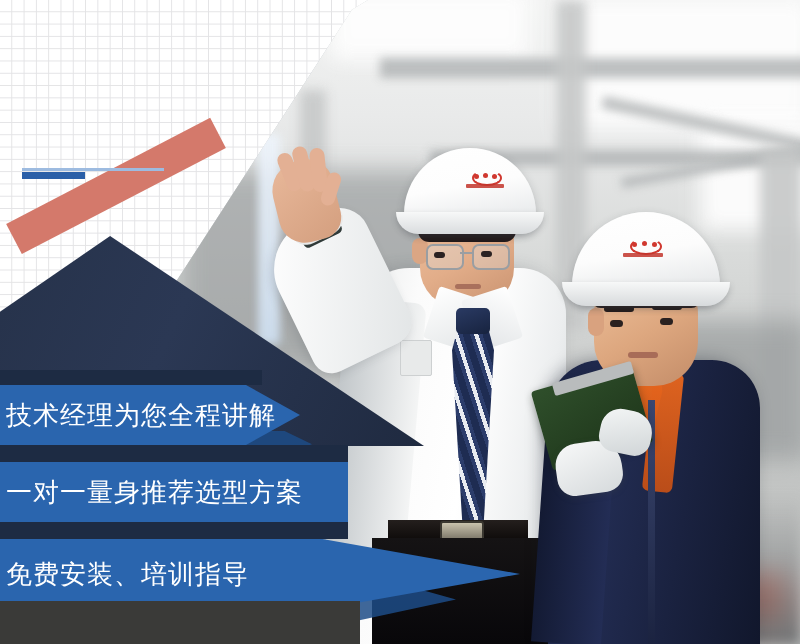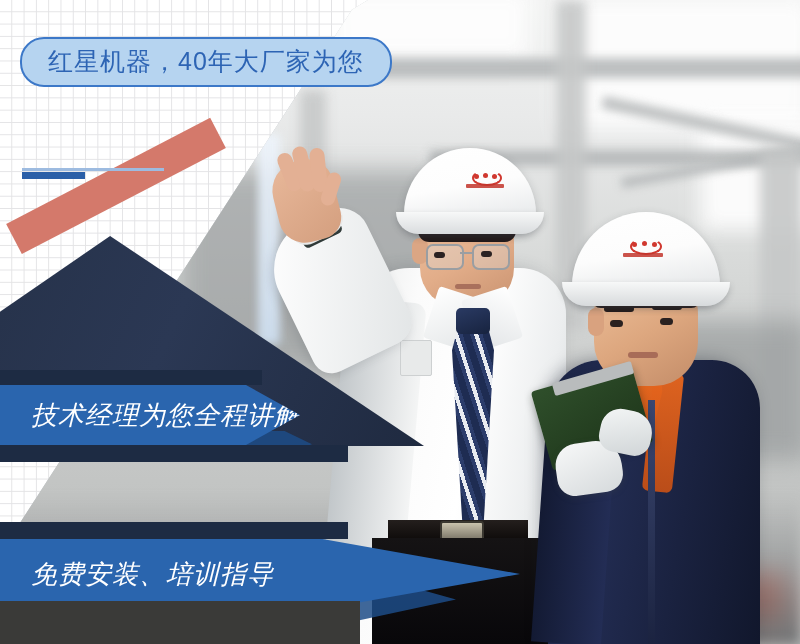--- a/index.html
+++ b/index.html
@@ -282,21 +282,21 @@
   .rule-thick{
     position:absolute;left:22px;top:172px;width:63px;height:7px;background:#2a5fa8;
   }
 
   
   .band{
     position:absolute;left:0;display:flex;align-items:center;
     background:#2a65ae;color:#ffffff;font-size:26px;letter-spacing:1px;
     white-space:nowrap;
   }
-  .band .band-label{padding-left:31px;font-style:italic;}
+  .band .band-label{padding-left:6px;}
   .band-1{
     top:385px;height:60px;width:300px;
     -webkit-clip-path:polygon(0 0, 82% 0, 100% 50%, 82% 100%, 0 100%);
     clip-path:polygon(0 0, 82% 0, 100% 50%, 82% 100%, 0 100%);
   }
   .band-1-shadow{
     position:absolute;left:214px;top:431px;width:98px;height:30px;
     background:#1d4c87;
     -webkit-clip-path:polygon(0 0, 72% 0, 100% 44%, 46% 100%, 0 100%);
     clip-path:polygon(0 0, 72% 0, 100% 44%, 46% 100%, 0 100%);
@@ -435,34 +435,36 @@
       <div class="b-clip"></div>
       <div class="b-clip-top"></div>
       <div class="b-glove"></div>
       <div class="b-glove2"></div>
     </div>
   </div>
 
   <div class="coral"></div>
   <div class="wedge"></div>
 
-  <div class="pill">红星机器，40年大厂家为您</div>
 
   <div class="rule-thin"></div>
   <div class="rule-thick"></div>
 
   <div class="gap gap-0"></div>
 
   <div class="band-1-shadow"></div>
   <div class="band band-1">
     <span class="band-label">技术经理为您全程讲解</span>
   </div>
 
   <div class="gap gap-1"></div>
 
+  <div class="band band-2">
+    <span class="band-label">一对一量身推荐选型方案</span>
+  </div>
 
   <div class="gap gap-2"></div>
 
   <div class="band-3-shadow"></div>
   <div class="band band-3">
     <span class="band-label">免费安装、培训指导</span>
   </div>
 
   <div class="gap gap-3"></div>
 

